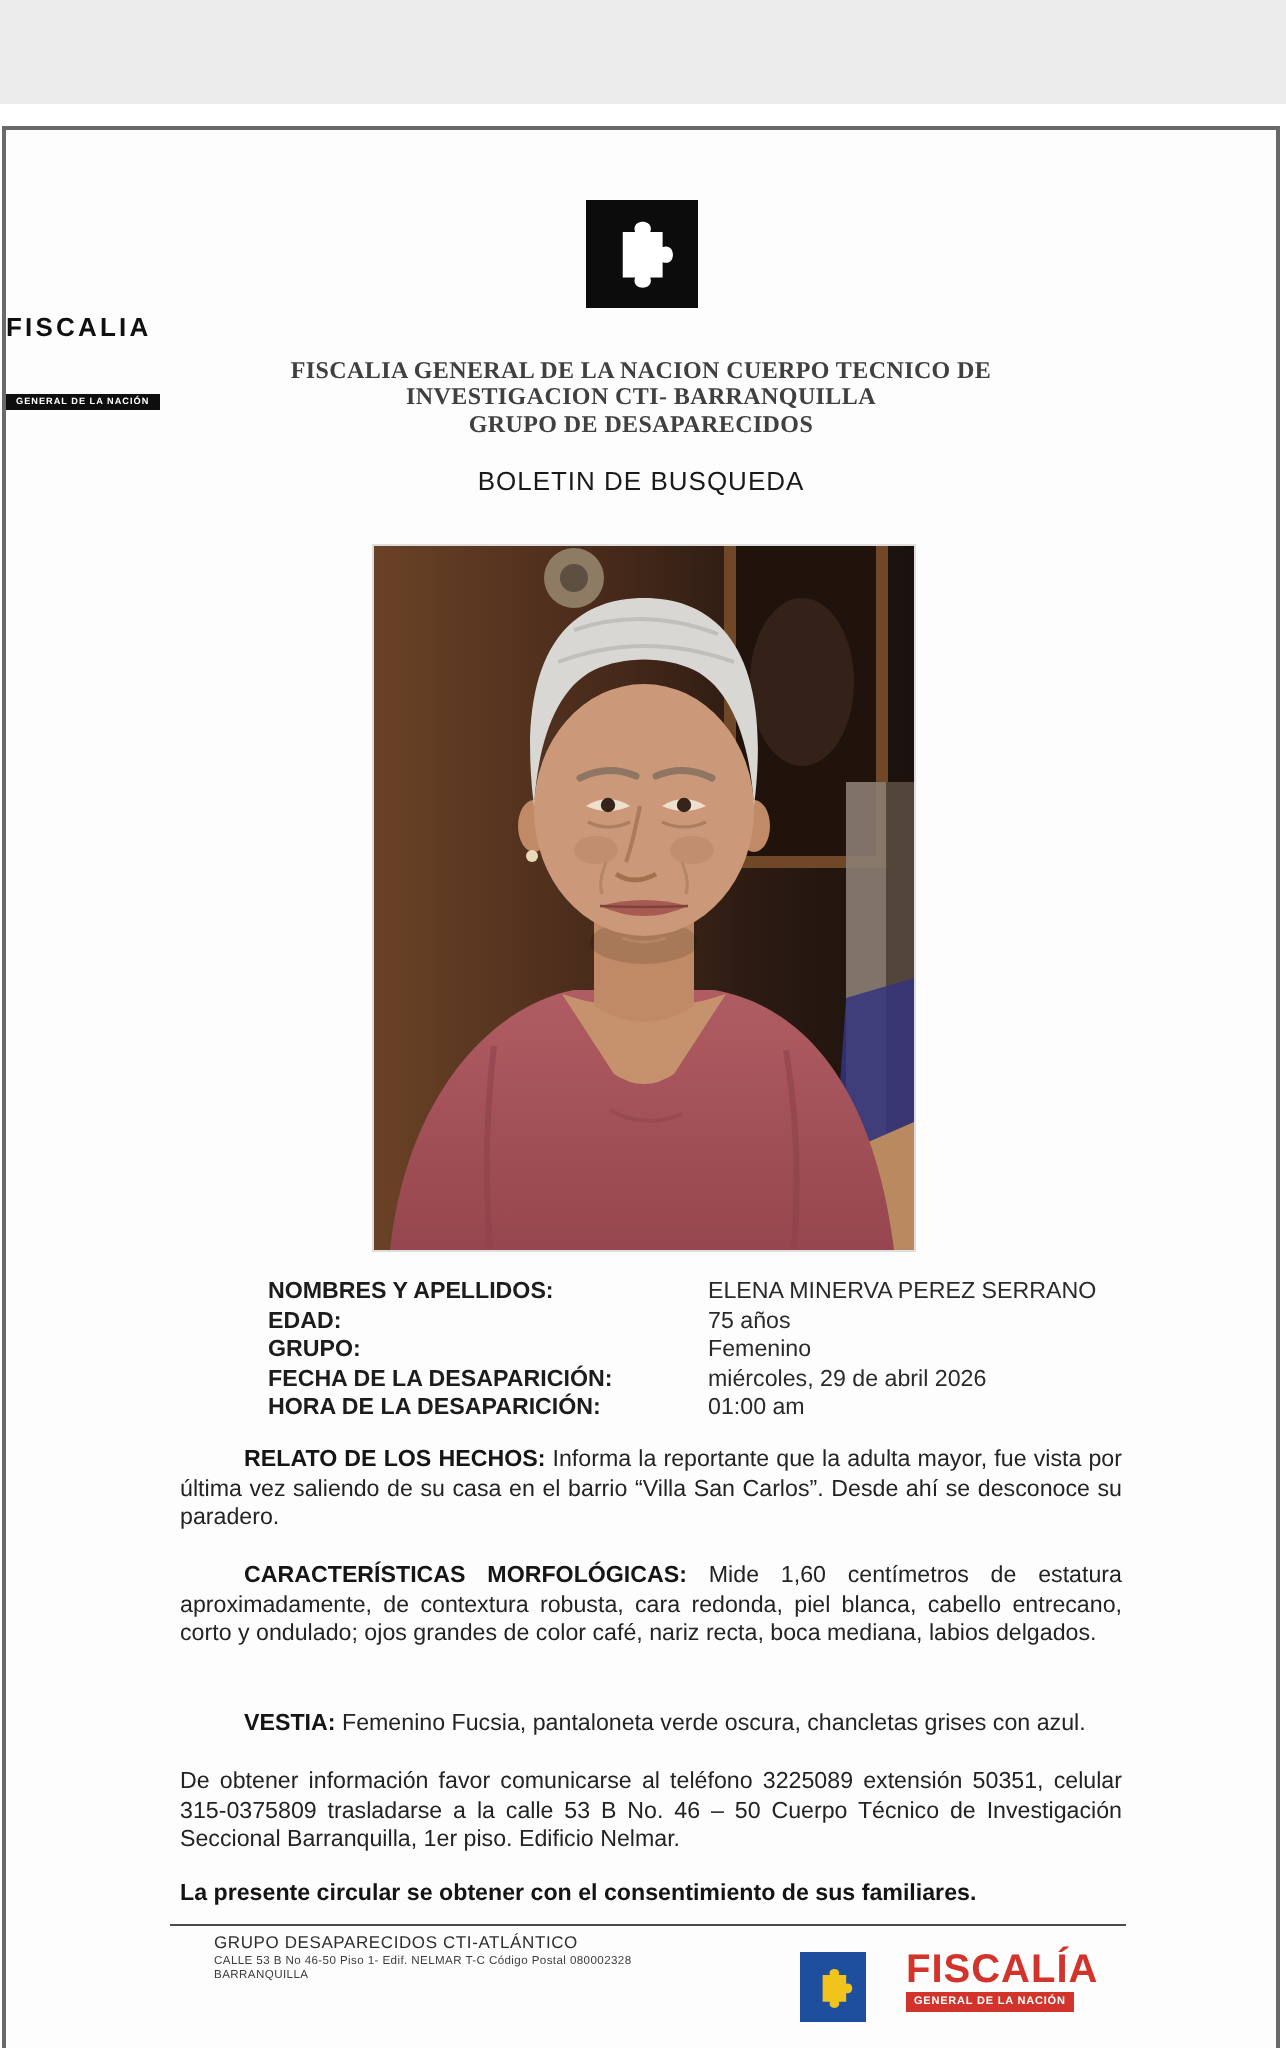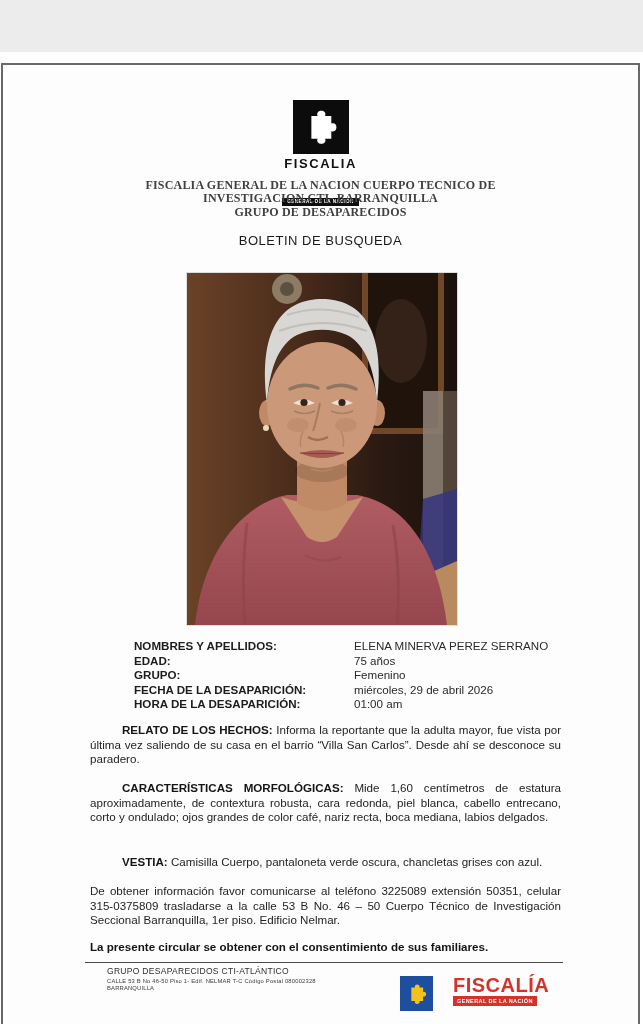--- a/index.html
+++ b/index.html
@@ -8,21 +8,21 @@
     background:#ffffff;
     font-family:"Liberation Sans","DejaVu Sans",sans-serif;
     color:#222;
   }
   .top-strip{position:absolute;left:0;top:0;width:643px;height:52px;background:#ececec;}
   .page{
     position:absolute;left:1px;top:63px;width:635px;height:975px;
     border:2px solid #696969;background:#fdfdfd;
   }
   
-  .logo-top{position:absolute;left:0;top:35px;width:100%;text-align:center;}
+  .logo-top{position:absolute;left:0;top:35px;width:100%;text-align:left;}
   .logo-top .sq{
     width:56px;height:54px;background:#0c0c0c;margin:0 auto;
     display:flex;align-items:center;justify-content:center;
   }
   .logo-top .name{
     margin-top:2px;font-weight:bold;font-size:13px;letter-spacing:1.6px;color:#101010;
   }
   .logo-top .bar{
     display:inline-block;background:#0e0e0e;color:#fff;
     font-size:4.6px;letter-spacing:.5px;padding:1.5px 5px;margin-top:1px;font-weight:bold;
@@ -203,21 +203,21 @@
     <span>Informa la reportante que la adulta mayor, fue vista por última vez saliendo de su casa en el barrio “Villa San Carlos”. Desde ahí se desconoce su paradero.</span>
   </div>
 
   <div class="para p-morfo">
     <b>CARACTERÍSTICAS MORFOLÓGICAS:</b>
     <span>Mide 1,60 centímetros de estatura aproximadamente, de contextura robusta, cara redonda, piel blanca, cabello entrecano, corto y ondulado; ojos grandes de color café, nariz recta, boca mediana, labios delgados.</span>
   </div>
 
   <div class="para p-vestia">
     <b>VESTIA:</b>
-    <span>Camisilla Cuerpo, pantaloneta verde oscura, chancletas grises con azul.</span>
+    <span>Femenino Fucsia, pantaloneta verde oscura, chancletas grises con azul.</span>
   </div>
 
   <div class="para p-contacto">De obtener información favor comunicarse al teléfono 3225089 extensión 50351, celular 315-0375809 trasladarse a la calle 53 B No. 46 – 50 Cuerpo Técnico de Investigación Seccional Barranquilla, 1er piso. Edificio Nelmar.</div>
 
   <div class="para p-consent">La presente circular se obtener con el consentimiento de sus familiares.</div>
 
   <div class="footer-rule"></div>
 
   <div class="footer-text">
     <div class="group">GRUPO DESAPARECIDOS CTI-ATLÁNTICO</div>

